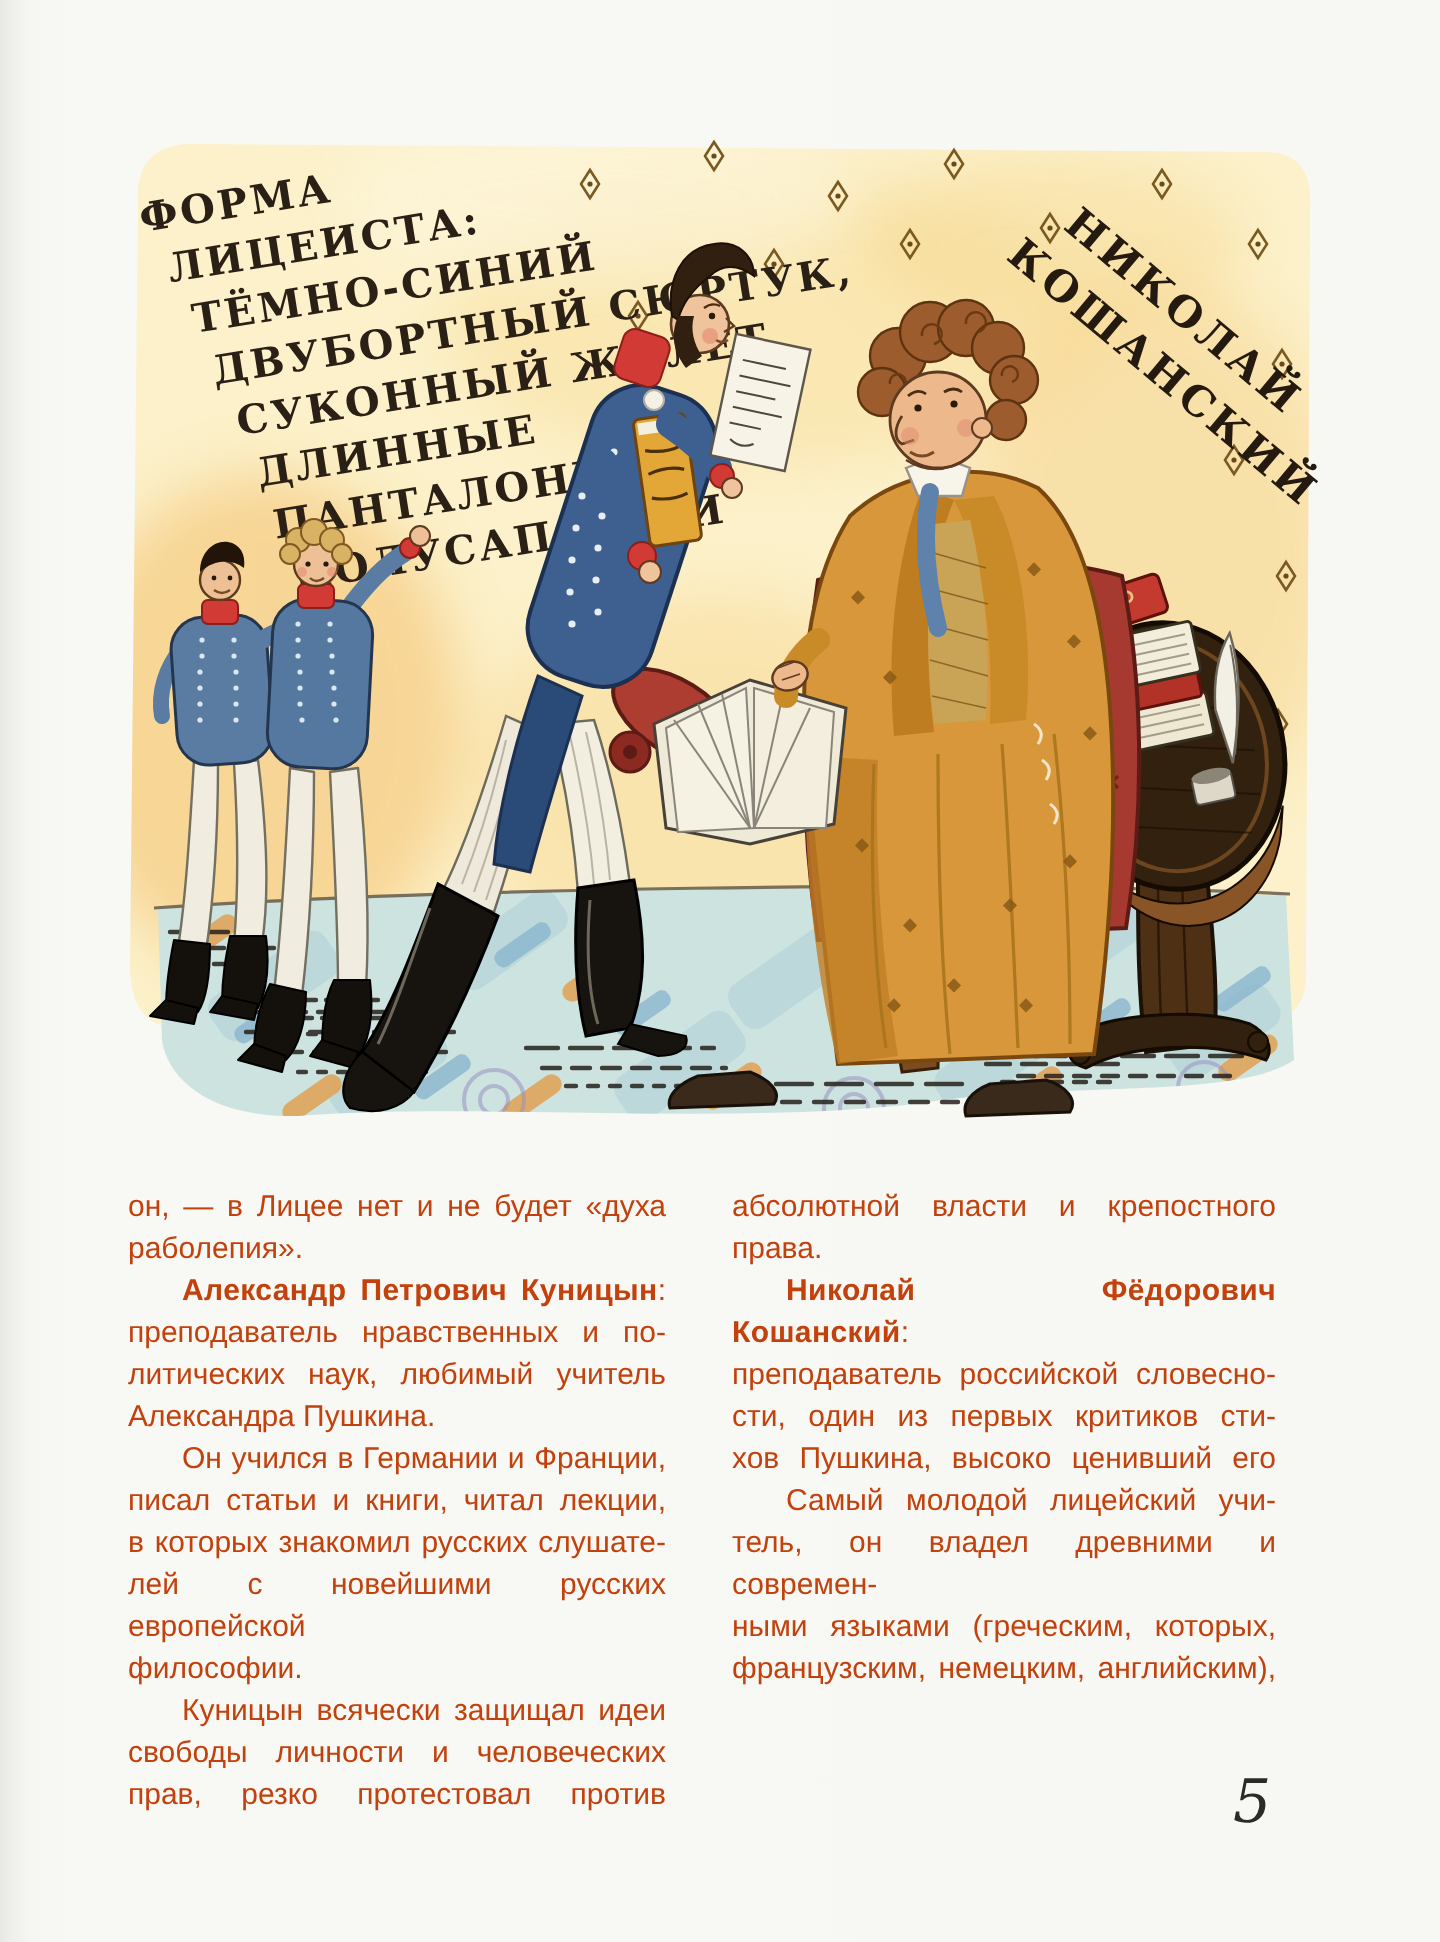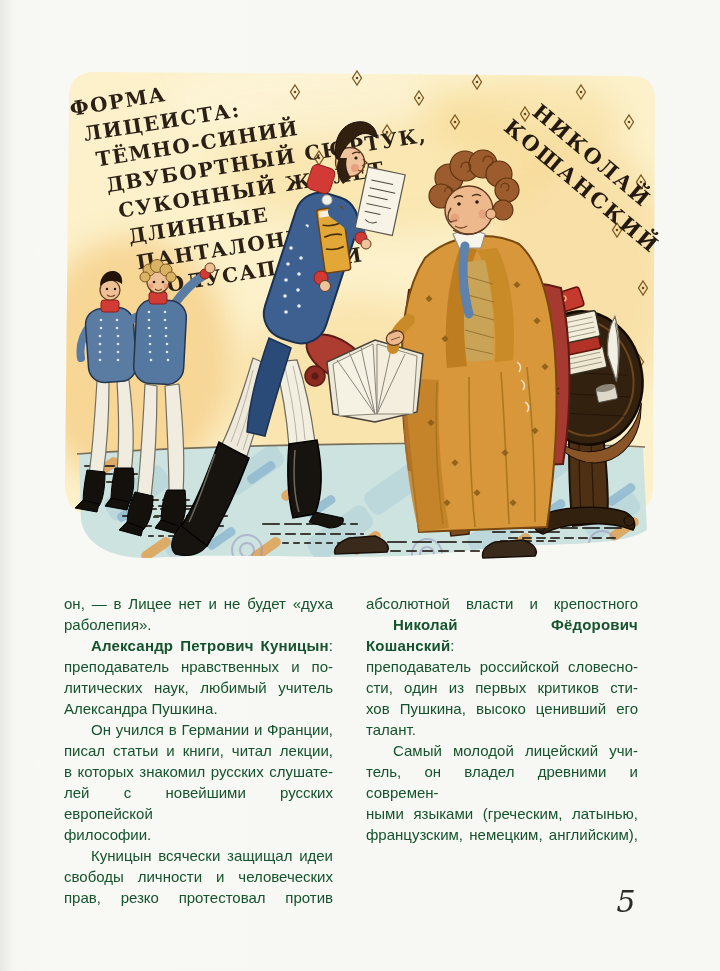--- a/index.html
+++ b/index.html
@@ -2,21 +2,21 @@
 <html><head>
 <meta charset="utf-8">
 <style>
   html,body{margin:0;padding:0;}
   body{
     width:720px;height:971px;position:relative;overflow:hidden;
     background:linear-gradient(90deg,#e8e8e4 0,#f6f6f2 14px,#f8f8f4 40px,#f7f7f3 100%);
     font-family:"Liberation Sans",sans-serif;
   }
   .illus{position:absolute;left:57px;top:62px;width:608px;height:508px;}
-  .col{position:absolute;top:593px;color:#14532d;}
+  .col{position:absolute;top:593px;color:#c2410c;}
   .col-left{left:64px;width:269px;}
   .col-right{left:366px;width:272px;}
   .tline{font-size:15px;line-height:21px;white-space:normal;}
   .tline.just{text-align:justify;text-align-last:justify;}
   .tline.ind{text-indent:27px;}
   .tline b{font-weight:bold;letter-spacing:.2px;}
   .pagenum{
     position:absolute;left:598px;top:884px;width:56px;text-align:center;
     font-family:"DejaVu Serif",serif;font-style:italic;font-size:30px;color:#2b2b28;
   }
@@ -446,24 +446,24 @@
     <div class="tline just">писал статьи и книги, читал лекции,</div>
     <div class="tline just">в которых знакомил русских слушате-</div>
     <div class="tline just">лей с новейшими русских европейской</div>
     <div class="tline">философии.</div>
     <div class="tline just ind">Куницын всячески защищал идеи</div>
     <div class="tline just">свободы личности и человеческих</div>
     <div class="tline just">прав, резко протестовал против</div>
   </div>
 <div class="col col-right">
     <div class="tline just">абсолютной власти и крепостного</div>
+    <div class="tline">права.</div>
     <div class="tline just ind"><b>Николай Фёдорович Кошанский</b>:</div>
     <div class="tline just">преподаватель российской словесно-</div>
     <div class="tline just">сти, один из первых критиков сти-</div>
     <div class="tline just">хов Пушкина, высоко ценивший его</div>
-    <div class="tline">талант.</div>
     <div class="tline just ind">Самый молодой лицейский учи-</div>
     <div class="tline just">тель, он владел древними и современ-</div>
-    <div class="tline just">ными языками (греческим, латынью,</div>
+    <div class="tline just">ными языками (греческим, которых,</div>
     <div class="tline just">французским, немецким, английским),</div>
   </div>
 
 <div class="pagenum">5</div>
 
 </body></html>

